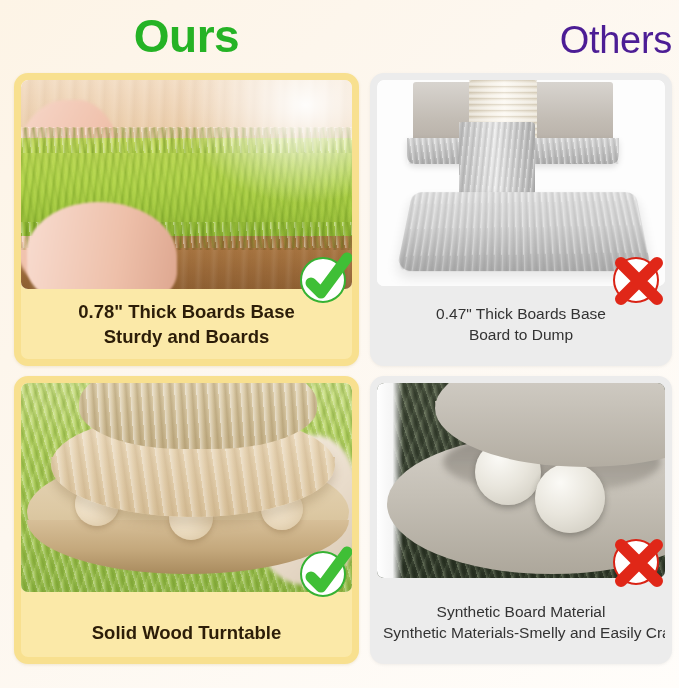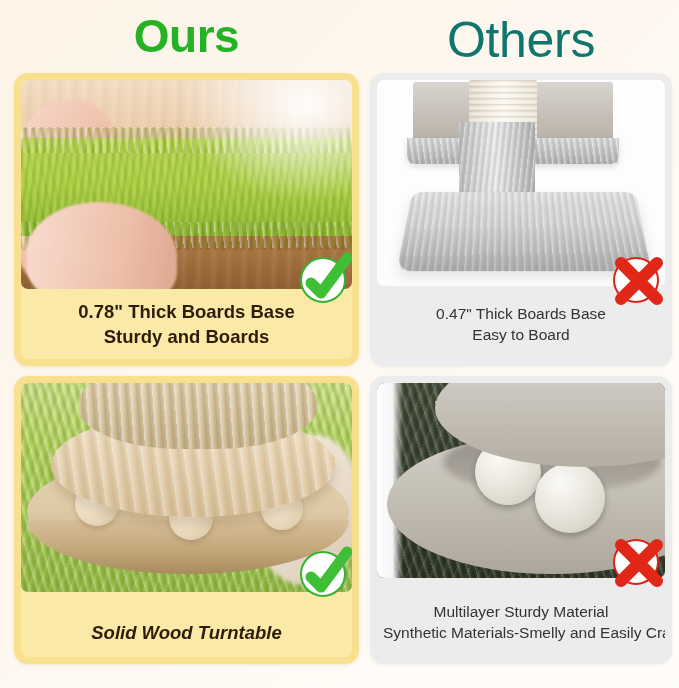--- a/index.html
+++ b/index.html
@@ -32,24 +32,24 @@
     font-weight: bold;
     color: #25b325;
     letter-spacing: -0.5px;
     line-height: 56px;
   }
   .title-others {
     position: absolute;
     left: 370px;
     top: 16px;
     width: 302px;
-    text-align: center;
-    font-size: 50px;
+    text-align: right;
+    font-size: 38px;
     font-weight: normal;
-    color: #0f766e;
+    color: #4c1d95;
     letter-spacing: -0.3px;
     line-height: 48px;
   }
 
   
   .card {
     position: absolute;
     box-sizing: border-box;
     border-radius: 14px;
     overflow: hidden;
@@ -59,21 +59,21 @@
     border: 7px solid #f8e08f;
     box-shadow: 0 1px 3px rgba(180,150,60,0.18);
   }
   .card-others {
     background: #ececec;
     border: 7px solid #ececec;
     box-shadow: 0 1px 3px rgba(120,120,120,0.10);
   }
 
   .card-ours-top    { left: 14px;  top: 73px;  width: 345px; height: 293px; }
-  .card-ours-bot    { left: 14px;  top: 376px; width: 345px; height: 288px; font-style: italic; }
+  .card-ours-bot    { left: 14px;  top: 376px; width: 345px; height: 288px; }
   .card-others-top  { left: 370px; top: 73px;  width: 302px; height: 293px; }
   .card-others-bot  { left: 370px; top: 376px; width: 302px; height: 288px; }
 
   .photo {
     position: relative;
     width: 100%;
     height: 209px;
     overflow: hidden;
     border-radius: 7px;
     background: #fff;
@@ -469,21 +469,21 @@
     <div class="pr-post"></div>
     <div class="pr-base"></div>
   </div>
   <div class="badge badge-x">
     <svg viewBox="0 0 62 62">
       <path d="M13 13 L49 49 M49 13 L13 49" fill="none" stroke="#e02718" stroke-width="12" stroke-linecap="round"></path>
     </svg>
   </div>
   <div class="caption">
     <span class="cap-line">0.47" Thick Boards Base</span>
-    <span class="cap-line">Easy to Board</span>
+    <span class="cap-line">Board to Dump</span>
   </div>
 </div>
 
 <div class="card card-ours card-ours-bot">
   <div class="photo">
     <div class="bl-rug"></div>
     <div class="bl-catfoot"></div>
     <div class="bl-bot-disc"></div>
     <div class="bl-bot-edge"></div>
     <div class="bl-ball bl-b1"></div>
@@ -514,16 +514,16 @@
     <div class="br-bot-edge"></div>
     <div class="br-top-edge"></div>
     <div class="br-top-disc"></div>
   </div>
   <div class="badge badge-x">
     <svg viewBox="0 0 62 62">
       <path d="M13 13 L49 49 M49 13 L13 49" fill="none" stroke="#e02718" stroke-width="12" stroke-linecap="round"></path>
     </svg>
   </div>
   <div class="caption">
-    <span class="cap-line">Multilayer Sturdy Material</span>
+    <span class="cap-line">Synthetic Board Material</span>
     <span class="cap-line">Synthetic Materials-Smelly and Easily Crack</span>
   </div>
 </div>
 
 </body></html>

